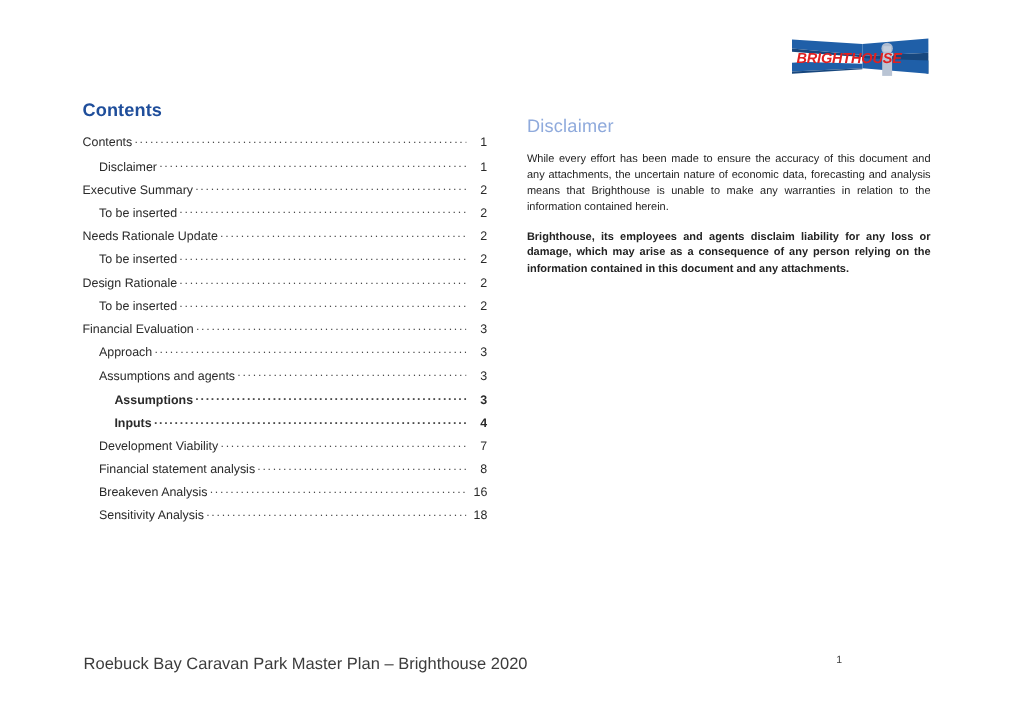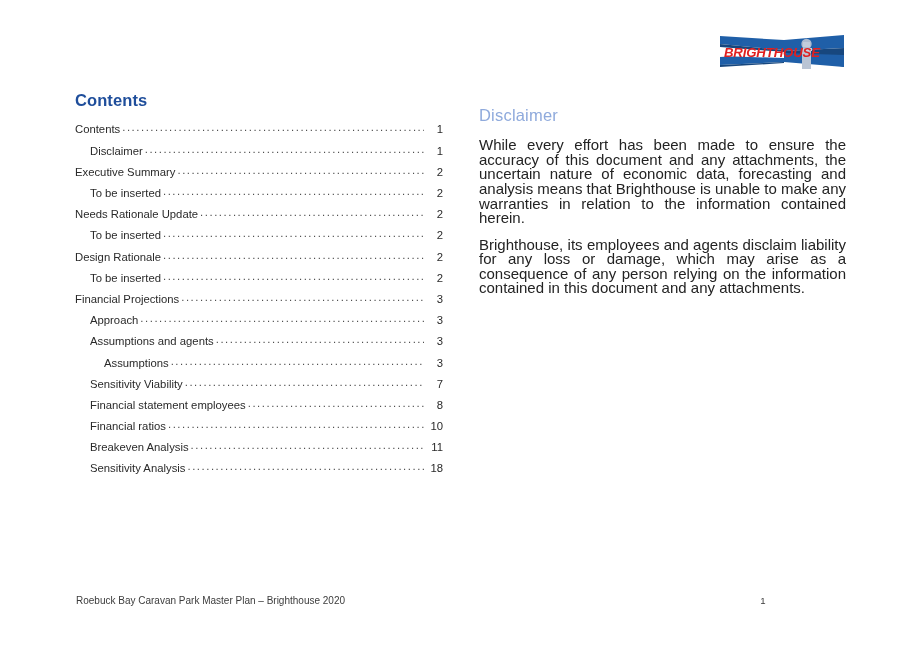--- a/index.html
+++ b/index.html
@@ -51,21 +51,21 @@
     display: flex;
     align-items: baseline;
     font-size: 11.3px;
     color: #2a2a2a;
     height: 21.2px;
     white-space: nowrap;
     overflow: hidden;
   }
   .toc-row.lvl1 { padding-left: 0px; }
   .toc-row.lvl2 { padding-left: 15px; }
-  .toc-row.lvl3 { padding-left: 29px; }
+  .toc-row.lvl3 { padding-left: 29px; font-weight: bold; }
 
   .toc-label { flex: 0 0 auto; }
   .toc-dots {
     flex: 1 1 auto;
     overflow: hidden;
     height: 1em;
     position: relative;
     margin: 0 2px;
   }
   .toc-dots::after {
@@ -95,34 +95,34 @@
   }
   .disclaimer-heading {
     font-size: 16.5px;
     font-weight: normal;
     color: #8FAADC;
     margin: 0 0 14px 0;
     line-height: 1.1;
     letter-spacing: 0.2px;
   }
   .disc-para {
-    font-size: 15px;
+    font-size: 10px;
     line-height: 14.6px;
     color: #232323;
     text-align: justify;
     margin: 0 0 12px 0;
   }
-  .disc-para:last-child { margin-bottom: 4px; }
+  .disc-para:last-child { margin-bottom: 4px; font-weight: bold; }
 
   
   .footer-text {
     position: absolute;
     left: 76px;
     top: 595px;
-    font-size: 10px;
+    font-size: 15px;
     color: #3c3c3c;
     white-space: nowrap;
   }
   .footer-page {
     position: absolute;
     left: 756px;
     top: 595px;
     width: 14px;
     text-align: center;
     font-size: 9.6px;
@@ -195,58 +195,58 @@
           <span class="toc-label">Design Rationale</span>
           <span class="toc-dots"></span>
           <span class="toc-page">2</span>
         </li>
         <li class="toc-row lvl2">
           <span class="toc-label">To be inserted</span>
           <span class="toc-dots"></span>
           <span class="toc-page">2</span>
         </li>
         <li class="toc-row lvl1">
-          <span class="toc-label">Financial Projections</span>
+          <span class="toc-label">Financial Evaluation</span>
           <span class="toc-dots"></span>
           <span class="toc-page">3</span>
         </li>
         <li class="toc-row lvl2">
           <span class="toc-label">Approach</span>
           <span class="toc-dots"></span>
           <span class="toc-page">3</span>
         </li>
         <li class="toc-row lvl2">
           <span class="toc-label">Assumptions and agents</span>
           <span class="toc-dots"></span>
           <span class="toc-page">3</span>
         </li>
         <li class="toc-row lvl3">
           <span class="toc-label">Assumptions</span>
           <span class="toc-dots"></span>
           <span class="toc-page">3</span>
         </li>
-        <li class="toc-row lvl2">
-          <span class="toc-label">Sensitivity Viability</span>
+        <li class="toc-row lvl3">
+          <span class="toc-label">Inputs</span>
+          <span class="toc-dots"></span>
+          <span class="toc-page">4</span>
+        </li>
+        <li class="toc-row lvl2">
+          <span class="toc-label">Development Viability</span>
           <span class="toc-dots"></span>
           <span class="toc-page">7</span>
         </li>
         <li class="toc-row lvl2">
-          <span class="toc-label">Financial statement employees</span>
+          <span class="toc-label">Financial statement analysis</span>
           <span class="toc-dots"></span>
           <span class="toc-page">8</span>
         </li>
         <li class="toc-row lvl2">
-          <span class="toc-label">Financial ratios</span>
-          <span class="toc-dots"></span>
-          <span class="toc-page">10</span>
-        </li>
-        <li class="toc-row lvl2">
           <span class="toc-label">Breakeven Analysis</span>
           <span class="toc-dots"></span>
-          <span class="toc-page">11</span>
+          <span class="toc-page">16</span>
         </li>
         <li class="toc-row lvl2">
           <span class="toc-label">Sensitivity Analysis</span>
           <span class="toc-dots"></span>
           <span class="toc-page">18</span>
         </li>
       </ul>
   </div>
 
   <div class="disc-col">

